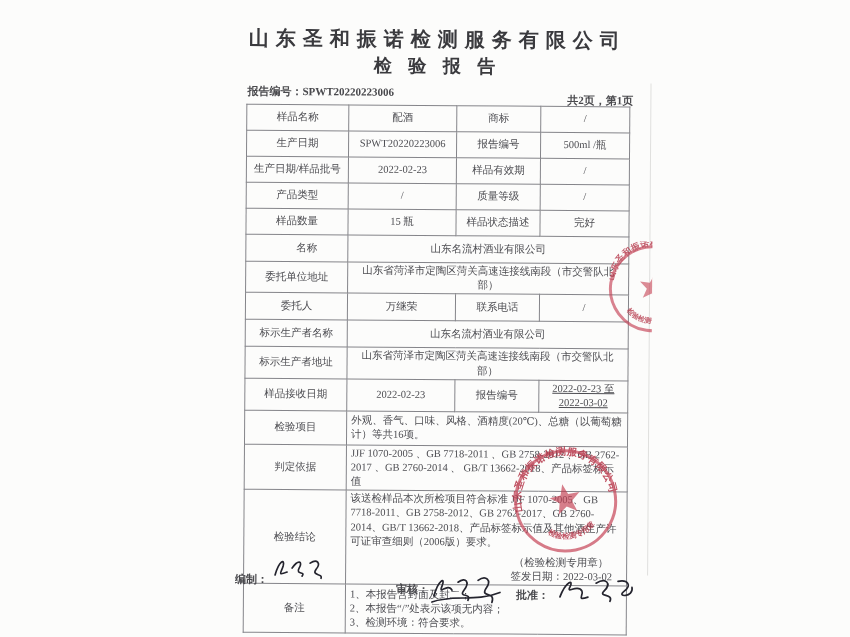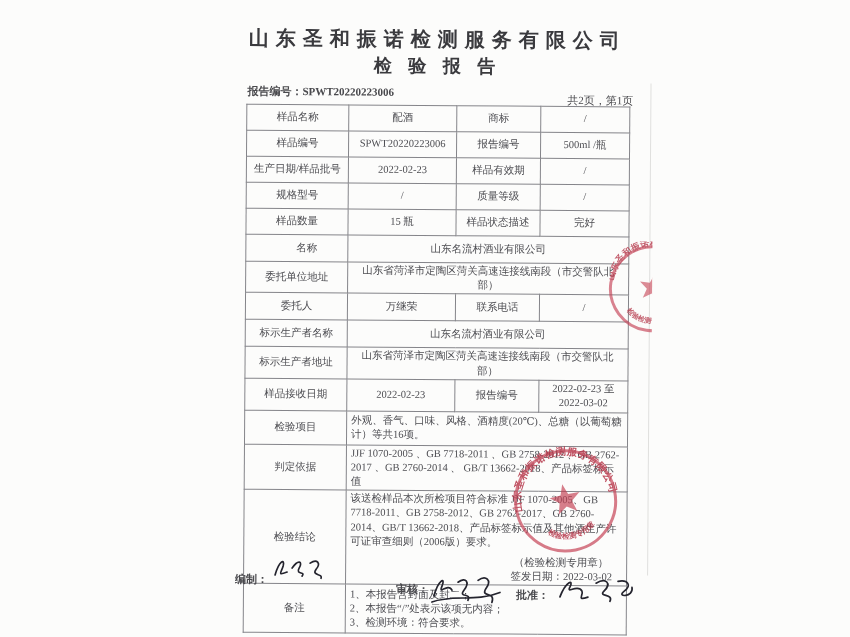--- a/index.html
+++ b/index.html
@@ -13,21 +13,21 @@
 
   .company-title{
     position:absolute;top:26px;left:36px;width:800px;text-align:center;
     font-size:20px;font-weight:bold;letter-spacing:7px;color:#3a3a3e;
   }
   .report-title{
     position:absolute;top:54px;left:36px;width:800px;text-align:center;
     font-size:18px;font-weight:bold;letter-spacing:6px;color:#3a3a3e;
   }
   .report-no{position:absolute;top:85px;left:246px;font-size:11px;font-weight:bold;color:#4a4a4e;}
-  .pages-info{position:absolute;top:92px;left:520px;width:112px;text-align:right;font-size:11px;font-weight:normal;color:#4a4a4e;}
+  .pages-info{position:absolute;top:92px;left:520px;width:112px;text-align:right;font-size:11px;font-weight:bold;color:#4a4a4e;}
 
   table.report{
     position:absolute;top:105px;left:245px;width:383px;
     border-collapse:collapse;table-layout:fixed;
   }
   table.report td{
     border:1px solid #85858a;
     font-size:10.5px;line-height:1.35;
     padding:1px 4px;vertical-align:middle;text-align:center;
     white-space:pre-line;color:#4d4d52;
@@ -73,33 +73,33 @@
         <col style="width:89px">
       </colgroup>
     <tbody id="report-body">
         <tr>
           <td style="height: 23px;"><span>样品名称</span></td>
           <td style="height: 23px; border-radius: 11px;"><span>配酒</span></td>
           <td style="height: 23px;"><span>商标</span></td>
           <td style="height: 23px;"><span>/</span></td>
         </tr>
         <tr>
-          <td style="height: 23px;"><span>样品编号</span></td>
+          <td style="height: 23px;"><span>生产日期</span></td>
           <td style="height: 23px;"><span>SPWT20220223006</span></td>
           <td style="height: 23px;"><span>报告编号</span></td>
           <td style="height: 23px; border-radius: 9px;"><span>500ml /瓶</span></td>
         </tr>
         <tr>
           <td style="height: 23px;"><span>生产日期/样品批号</span></td>
           <td style="height: 23px;"><span>2022-02-23</span></td>
           <td style="height: 23px;"><span>样品有效期</span></td>
           <td style="height: 23px;"><span>/</span></td>
         </tr>
         <tr>
-          <td style="height: 23px;"><span>规格型号</span></td>
+          <td style="height: 23px;"><span>产品类型</span></td>
           <td style="height: 23px;"><span>/</span></td>
           <td style="height: 23px;"><span>质量等级</span></td>
           <td style="height: 23px;"><span>/</span></td>
         </tr>
         <tr>
           <td style="height: 23px;"><span>样品数量</span></td>
           <td style="height: 23px;"><span>15 瓶</span></td>
           <td style="height: 23px;"><span>样品状态描述</span></td>
           <td style="height: 23px;"><span>完好</span></td>
         </tr>
@@ -122,21 +122,21 @@
           <td colspan="3" style="height: 24px;"><span>山东名流村酒业有限公司</span></td>
         </tr>
         <tr>
           <td style="height: 25px;"><span>标示生产者地址</span></td>
           <td colspan="3" style="height: 25px;"><span>山东省菏泽市定陶区菏关高速连接线南段（市交警队北部）</span></td>
         </tr>
         <tr>
           <td style="height: 29px;"><span>样品接收日期</span></td>
           <td style="height: 29px;"><span>2022-02-23</span></td>
           <td style="height: 29px;"><span>报告编号</span></td>
-          <td style="height: 29px;"><span>2022-02-23 至
+          <td style="height: 29px; text-decoration: underline;"><span>2022-02-23 至
 2022-03-02</span></td>
         </tr>
         <tr>
           <td style="height: 31px;"><span>检验项目</span></td>
           <td colspan="3" class="left" style="height: 31px;"><span>外观、香气、口味、风格、酒精度(20℃)、总糖（以葡萄糖计）等共16项。</span></td>
         </tr>
         <tr>
           <td style="height: 33px;"><span>判定依据</span></td>
           <td colspan="3" class="left" style="height: 33px;"><span>JJF 1070-2005 、GB 7718-2011 、GB 2758-2012 、GB 2762-2017 、GB 2760-2014 、 GB/T 13662-2018、产品标签标示值</span></td>
         </tr>

